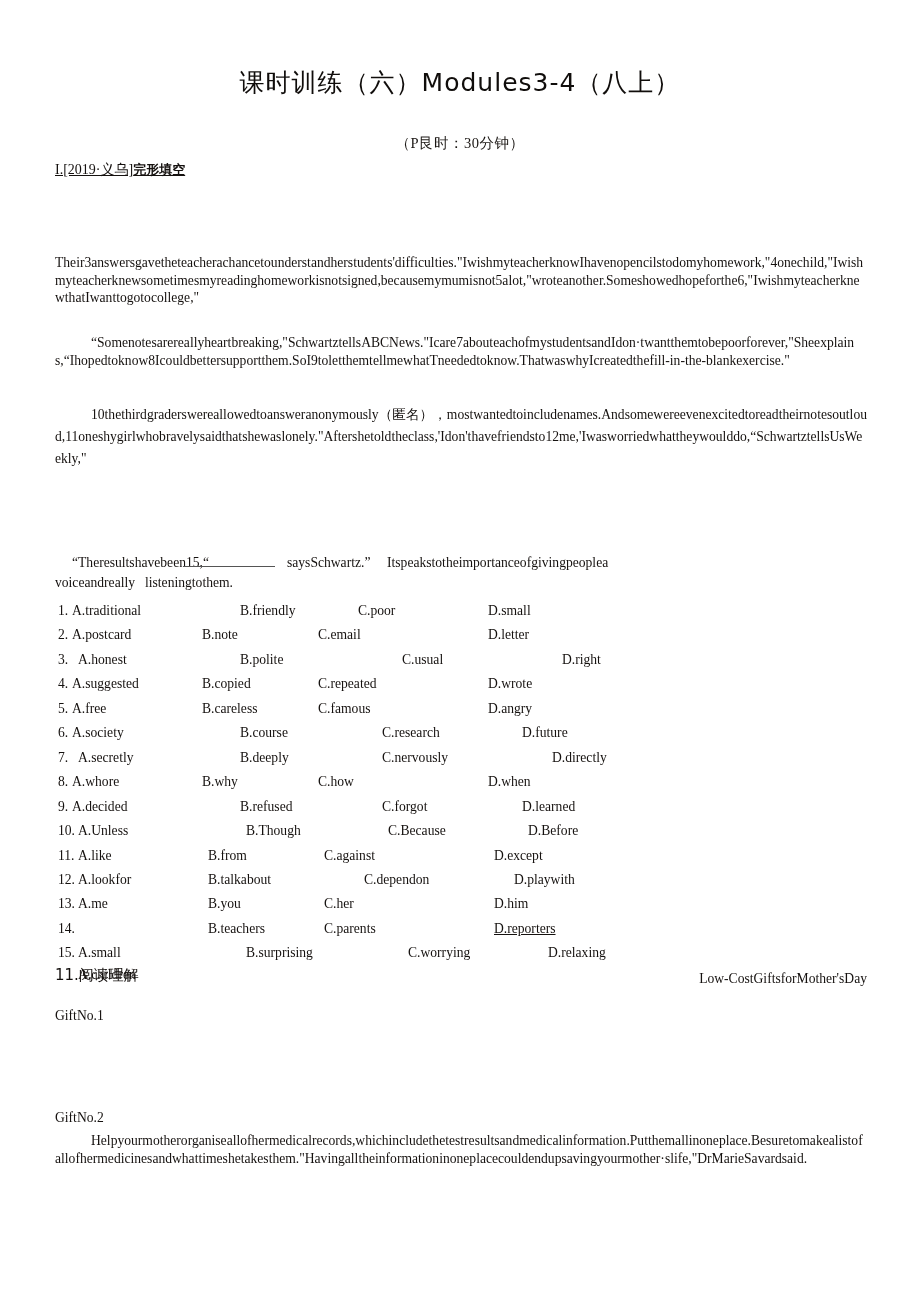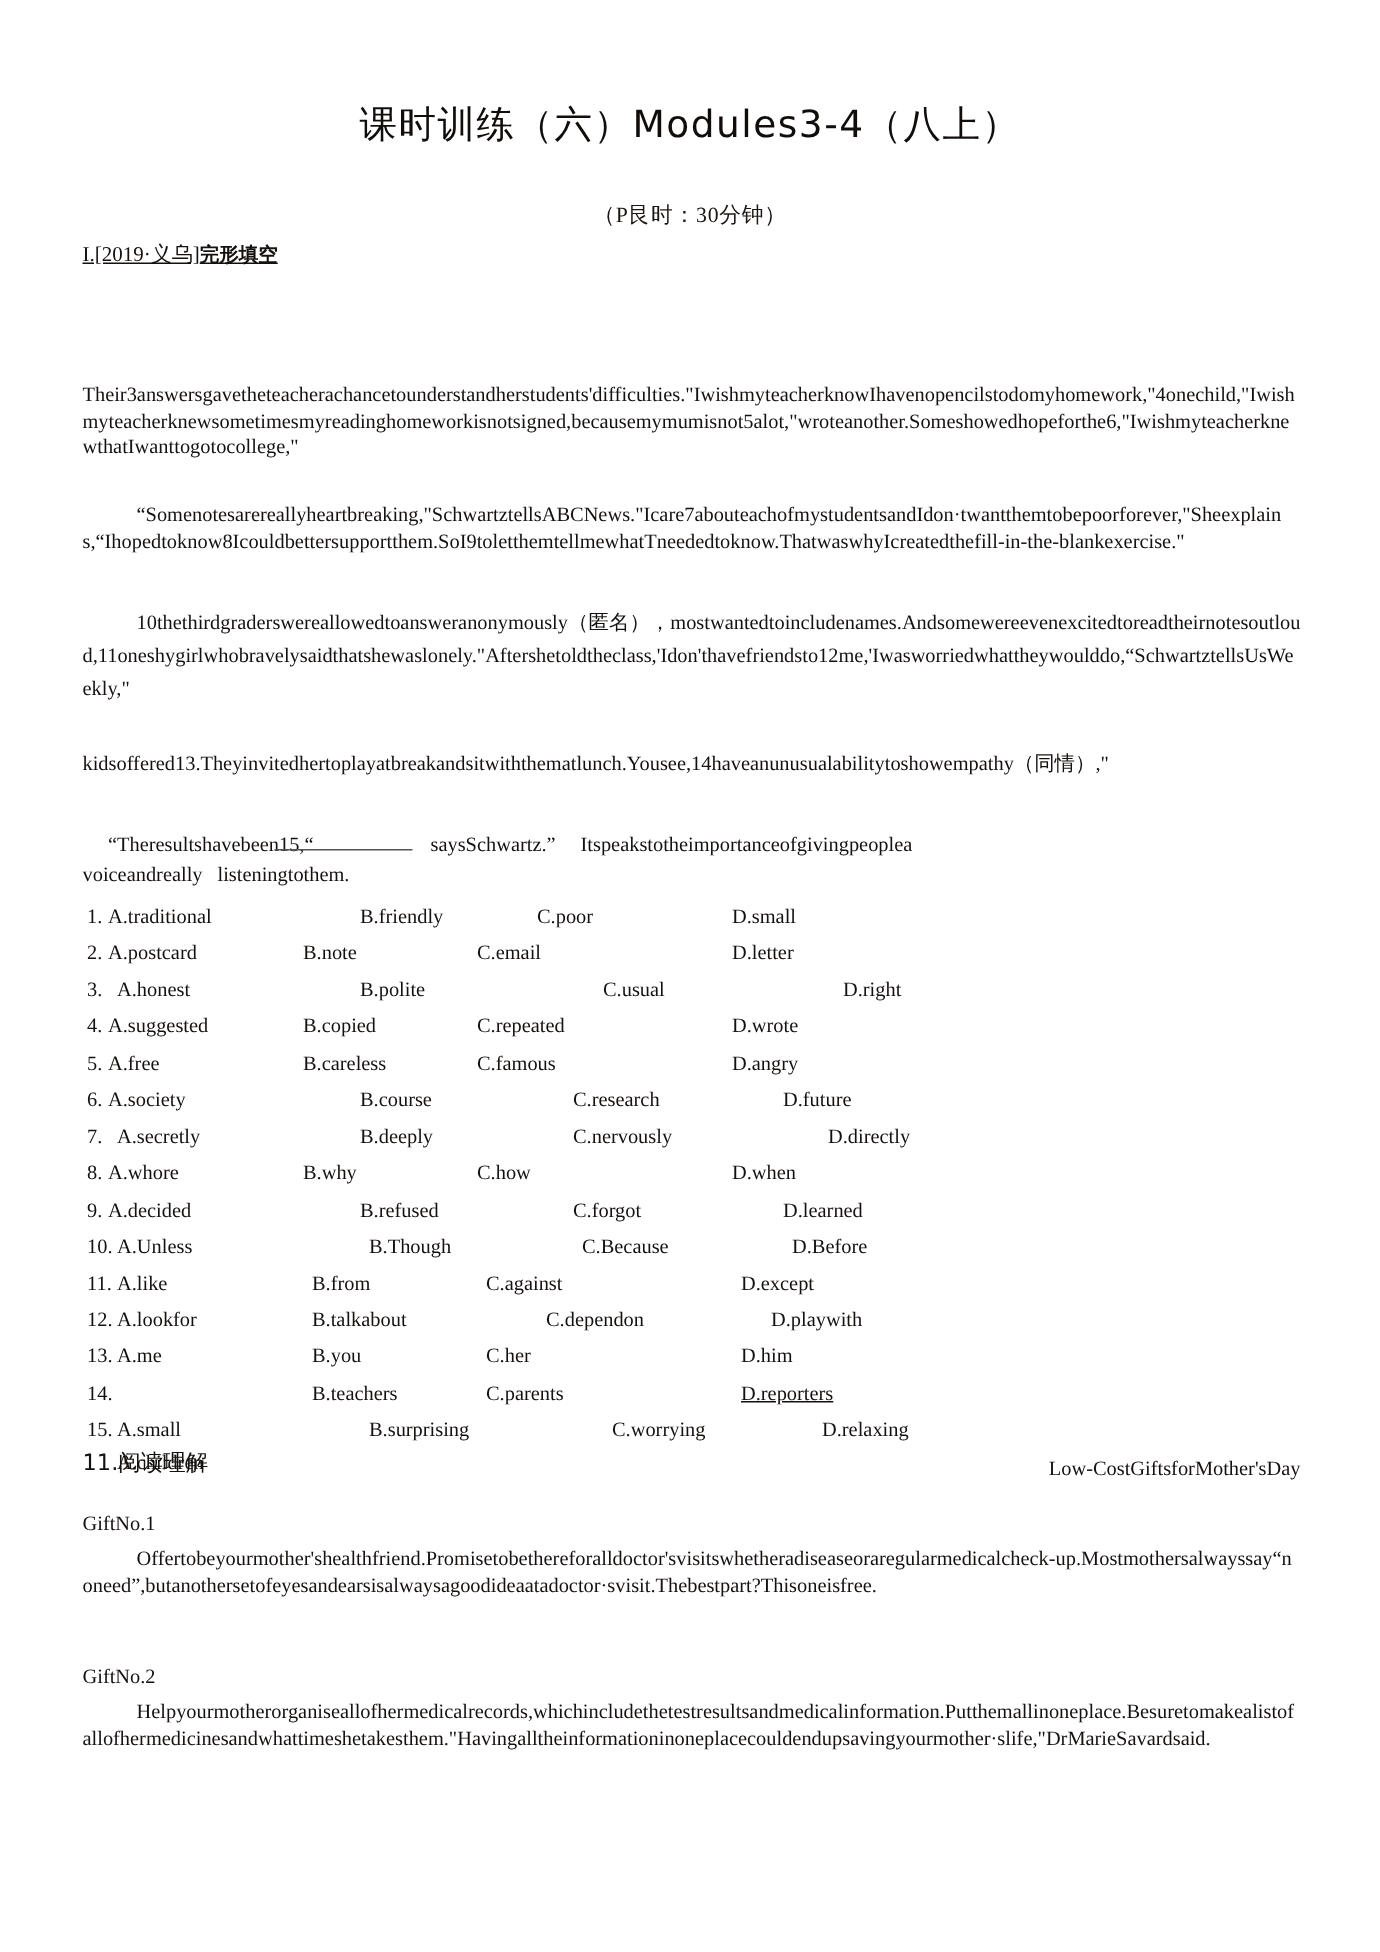--- a/index.html
+++ b/index.html
@@ -131,21 +131,20 @@
   </div>
 
 
   <div class="para" style="top:254px;">Their3answersgavetheteacherachancetounderstandherstudents'difficulties."IwishmyteacherknowIhavenopencilstodomyhomework,"4onechild,"Iwishmyteacherknewsometimesmyreadinghomeworkisnotsigned,becausemymumisnot5alot,"wroteanother.Someshowedhopeforthe6,"IwishmyteacherknewthatIwanttogotocollege,"</div>
 
   <div class="para indent" style="top:334px;">“Somenotesarereallyheartbreaking,"SchwartztellsABCNews."Icare7abouteachofmystudentsandIdon·twantthemtobepoorforever,"Sheexplains,“Ihopedtoknow8Icouldbettersupportthem.SoI9toletthemtellmewhatTneededtoknow.ThatwaswhyIcreatedthefill-in-the-blankexercise."</div>
 
   <div class="para indent" style="top:404px; line-height:22px;">10thethirdgraderswereallowedtoansweranonymously（匿名），mostwantedtoincludenames.Andsomewereevenexcitedtoreadtheirnotesoutloud,11oneshygirlwhobravelysaidthatshewaslonely."Aftershetoldtheclass,'Idon'thavefriendsto12me,'Iwasworriedwhattheywoulddo,“SchwartztellsUsWeekly,"</div>
 
 
-  <div class="para" style="top:500px;">kidsoffered13.Theyinvitedhertoplayatbreakandsitwiththematlunch.Yousee,14haveanunusualabilitytoshowempathy（同情）,"</div>
 
   <div class="txt" style="left:72px; top:554px; white-space:nowrap;">“Theresultshavebeen15,“</div>
   <span class="blank-line" style="position:absolute; left:183px; top:566px; width:92px;"></span>
   <div class="txt" style="left:287px; top:554px; white-space:nowrap;">saysSchwartz.”</div>
   <div class="txt" style="left:387px; top:554px; white-space:nowrap;">Itspeakstotheimportanceofgivingpeoplea</div>
 
   <div class="txt" style="left:55px; top:574px; white-space:nowrap;">voiceandreally</div>
   <div class="txt" style="left:145px; top:574px; white-space:nowrap;">listeningtothem.</div>
 
   <div id="options-host">
@@ -253,18 +252,17 @@
         <span style="left: 188px;">B.surprising</span>
         <span style="left: 350px;">C.worrying</span>
         <span style="left: 490px;">D.relaxing</span>
       </div>
     </div>
 
   <div class="rc-head" style="top:966px;">11.阅读理解</div>
   <div class="rc-title" style="top:971px;">Low-CostGiftsforMother'sDay</div>
 
   <div class="gift-label" style="top:1008px;">GiftNo.1</div>
-  <div class="para indent" style="top:1030px;">Offertobeyourmother'shealthfriend.Promisetobethereforalldoctor'svisitswhetheradiseaseoraregularmedicalcheck-up.Mostmothersalwayssay“noneed”,butanothersetofeyesandearsisalwaysagoodideaatadoctor·svisit.Thebestpart?Thisoneisfree.</div>
 
   <div class="gift-label" style="top:1110px;">GiftNo.2</div>
   <div class="para indent" style="top:1132px;">Helpyourmotherorganiseallofhermedicalrecords,whichincludethetestresultsandmedicalinformation.Putthemallinoneplace.Besuretomakealistofallofhermedicinesandwhattimeshetakesthem."Havingalltheinformationinoneplacecouldendupsavingyourmother·slife,"DrMarieSavardsaid.</div>
 
 </div>
 
 </body></html>

